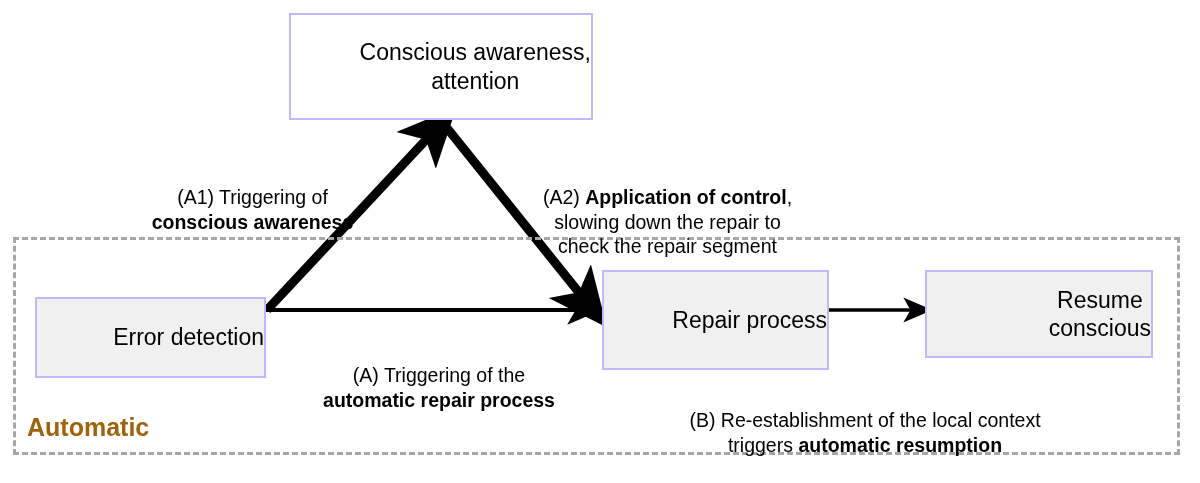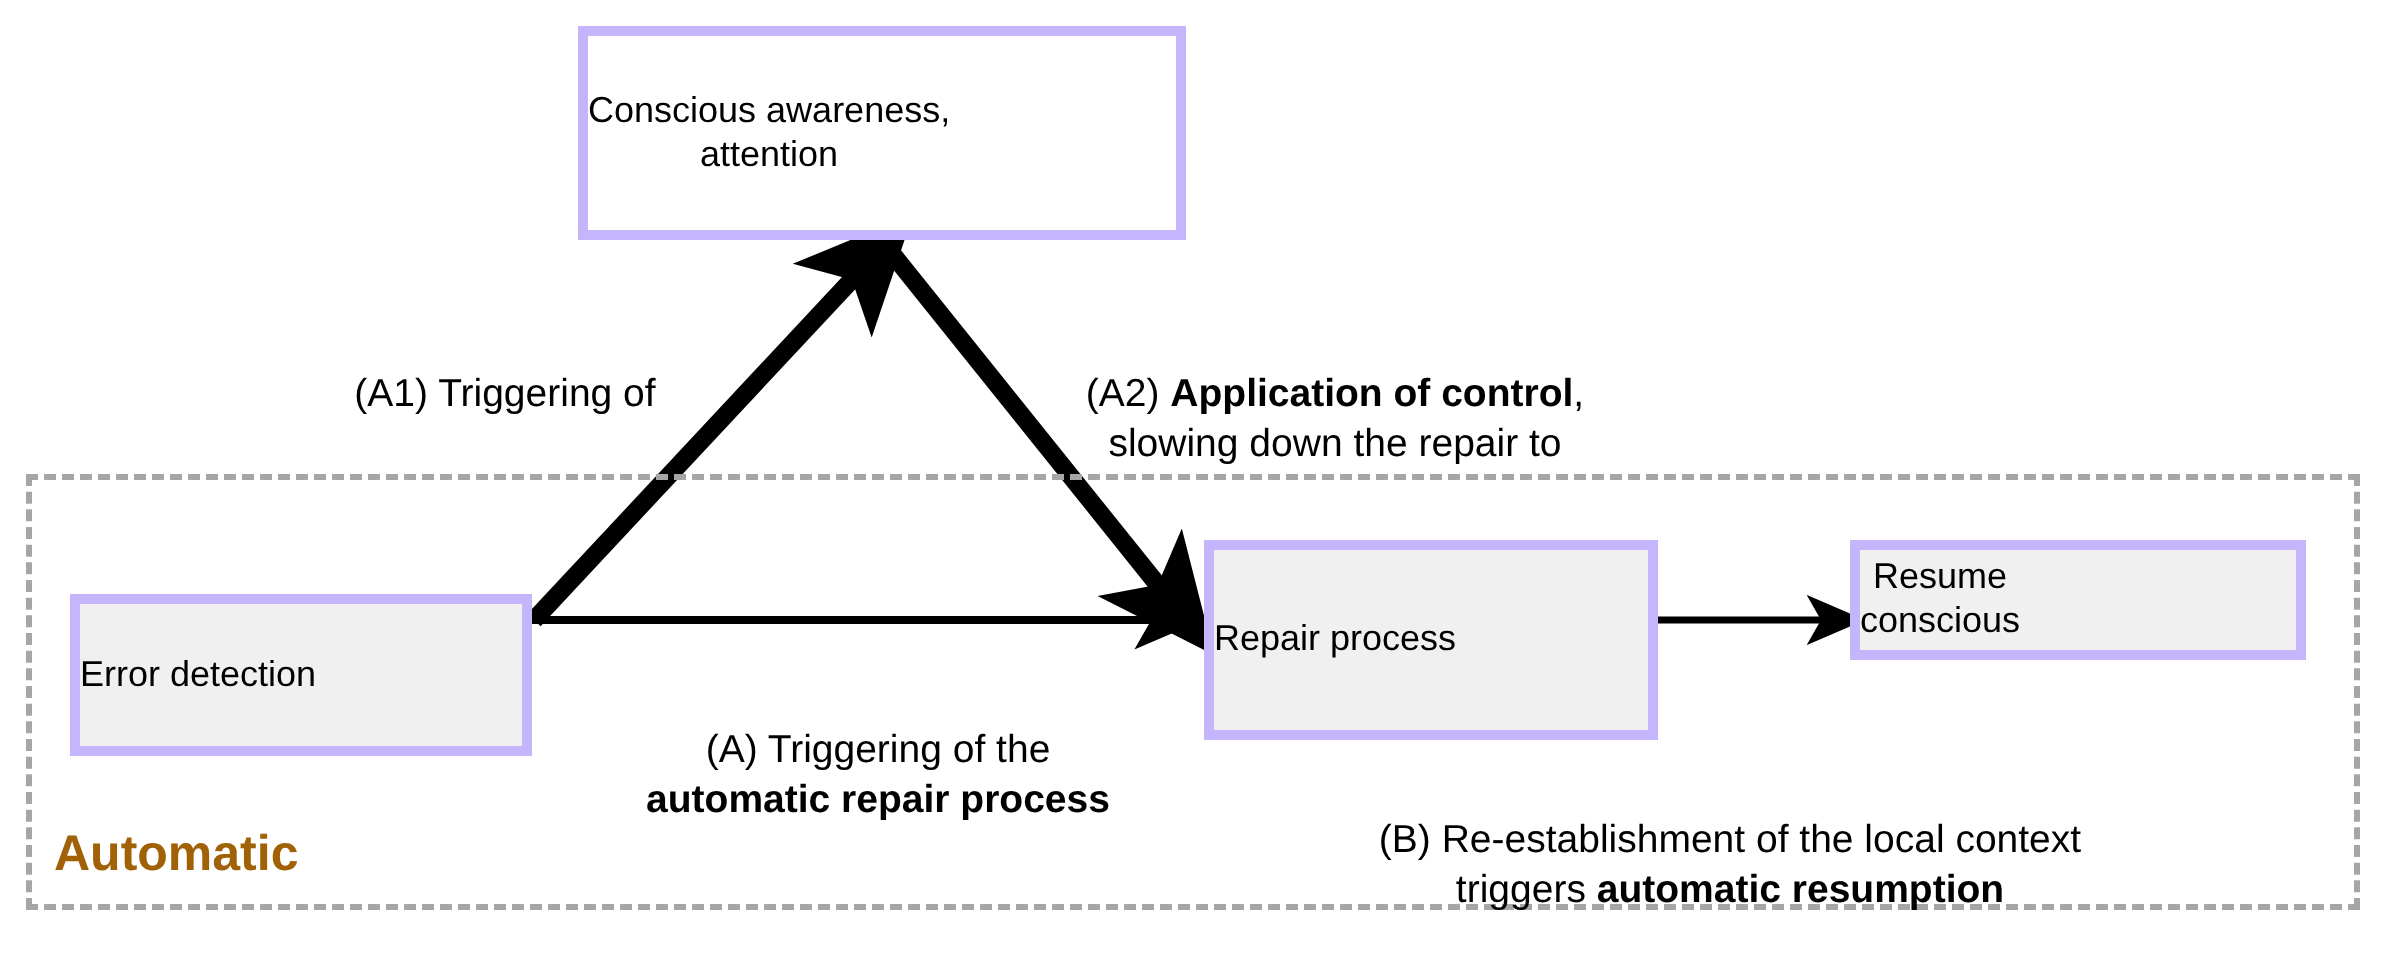--- a/index.html
+++ b/index.html
@@ -18,26 +18,26 @@
   #svg-layer {
     position: absolute;
     left: 0;
     top: 0;
     width: 1200px;
     height: 483px;
   }
   .node-box {
     position: absolute;
     box-sizing: border-box;
-    border: 5px solid #c4b5fd;
+    border: 2px solid #c4b5fd;
     display: flex;
     align-items: center;
-    justify-content: flex-start;
+    justify-content: flex-end;
     text-align: center;
-    font-size: 18px;
+    font-size: 23px;
     line-height: 1.22;
     color: #000000;
     z-index: 5;
   }
   .node-white { background: #ffffff; }
   .node-gray  { background: #f0f0f0; }
 
   .edge-label {
     position: absolute;
     text-align: center;
@@ -109,34 +109,36 @@
       <span>Error detection</span><br>
     </div>
   </div>
 
   <div class="node-box node-gray" style="left:602px; top:270px; width:227px; height:100px;">
     <div>
       <span>Repair process</span>
     </div>
   </div>
 
-  <div class="node-box node-gray" style="left:925px; top:270px; width:228px; height:60px;">
+  <div class="node-box node-gray" style="left:925px; top:270px; width:228px; height:88px;">
     <div>
       <span>Resume</span><br>
       <span>conscious</span>
     </div>
   </div>
 
   <div class="edge-label" style="left:140px; top:141px; width:225px;">
     <span>(A1) Triggering of</span><br>
+    <b>conscious awareness</b>
   </div>
 
   <div class="edge-label" style="left:525px; top:141px; width:285px;">
     <span>(A2) </span><b>Application of control</b><span>,</span><br>
     <span>slowing down the repair to</span><br>
+    <span>check the repair segment</span>
   </div>
 
   <div class="edge-label" style="left:665px; top:364px; width:400px;">
     <span>(B) Re-establishment of the local context</span><br>
     <span>triggers </span><b>automatic resumption</b>
   </div>
 
   <div class="edge-label" style="left:299px; top:319px; width:280px;">
     <span>(A) Triggering of the</span><br>
     <b>automatic repair process</b>

